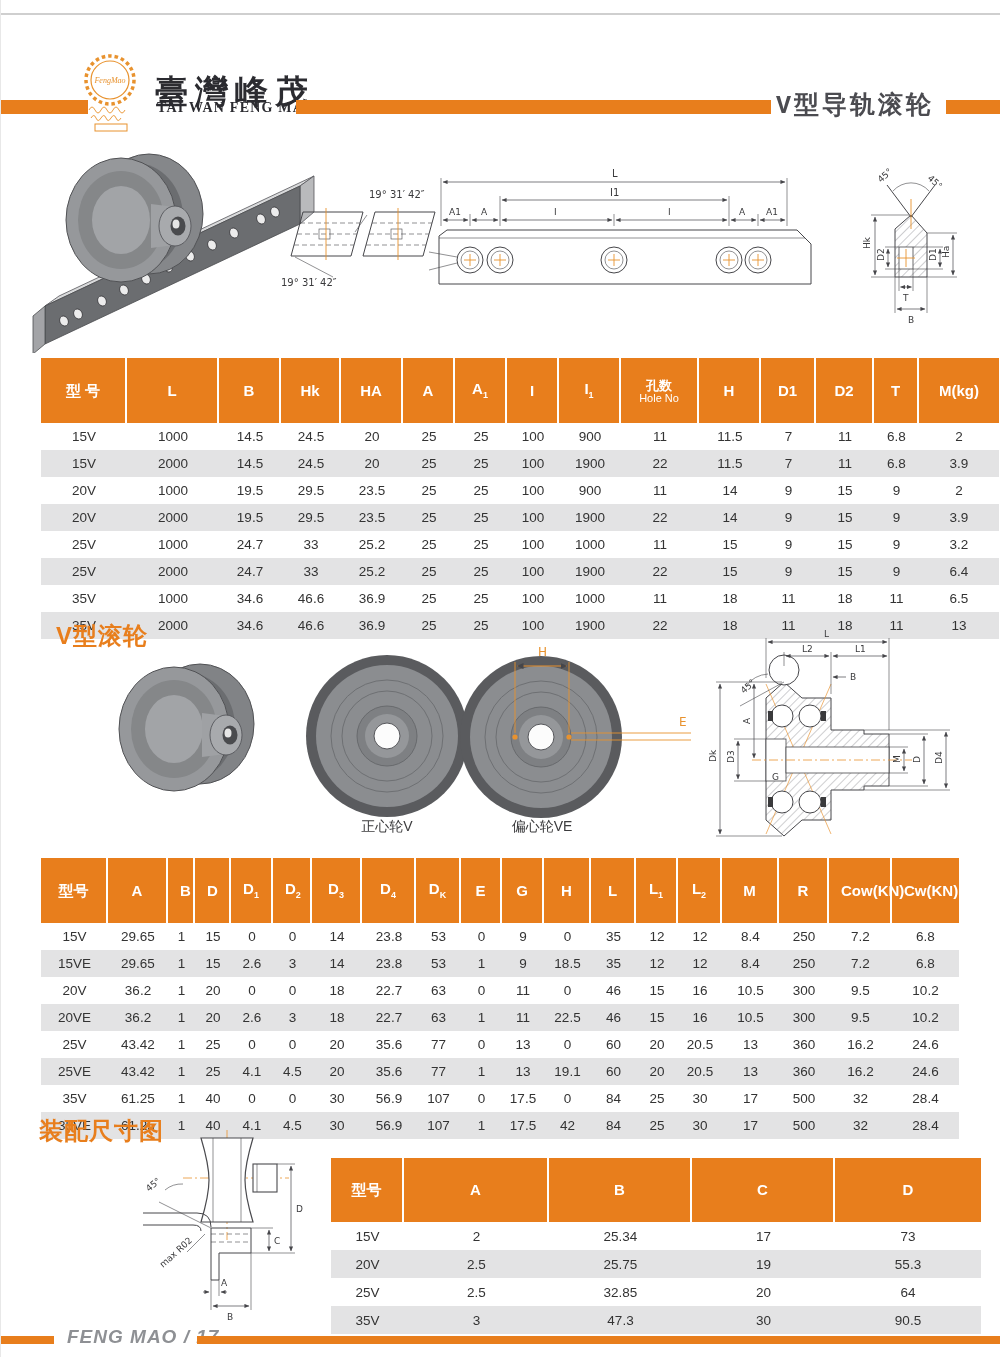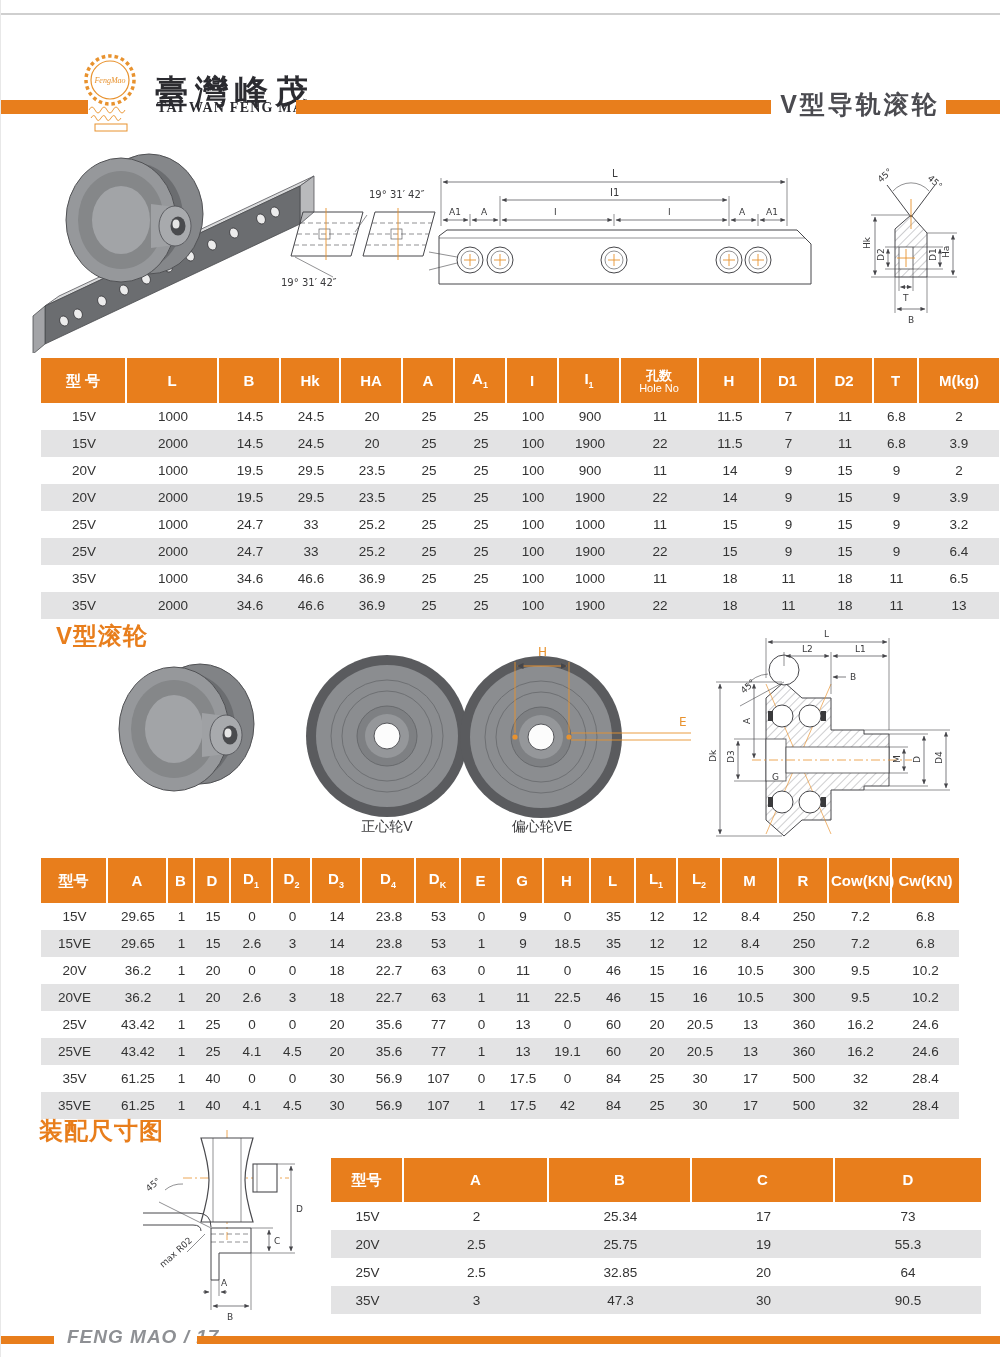--- a/index.html
+++ b/index.html
@@ -6,27 +6,27 @@
   html,body{margin:0;padding:0;background:#fff;}
   .page{position:relative;width:1000px;height:1357px;background:#fff;overflow:hidden;
         font-family:"Liberation Sans",sans-serif;border-left:1px solid #e8e8e8;border-right:1px solid #e8e8e8;}
   .abs{position:absolute;}
   .top-rule{left:0;top:13px;width:1000px;height:2px;background:#cfcfcf;}
   .obar{background:var(--accent);height:14px;}
   .company-cn{left:154px;top:70px;font-family:"Liberation Serif",serif;font-weight:bold;
               font-size:33px;letter-spacing:7px;color:#2b2b30;}
   .company-en{left:156px;top:100px;font-family:"Liberation Serif",serif;font-weight:bold;
               font-size:14px;letter-spacing:1.2px;color:#2b2b30;}
-  .page-title{left:775px;top:88px;width:168px;text-align:center;font-size:25px;font-weight:bold;
-              letter-spacing:3px;color:#4b4b50;}
+  .page-title{left:775px;top:88px;width:168px;font-size:25px;font-weight:bold;
+              letter-spacing:3px;color:#4b4b50;font-family:Liberation Mono, monospace;}
   .section-title{font-size:24px;font-weight:bold;color:var(--accent);letter-spacing:1px;}
   .fig-label{font-size:14px;color:#3b3b3d;text-align:center;}
   .spec-table{border-collapse:separate;border-spacing:0;table-layout:fixed;width:100%;}
   .spec-table th{background:var(--accent);color:#fff;font-weight:bold;font-size:15px;height:41px;
-                 border-right:2px solid #fff;vertical-align:middle;text-align:center;padding:2px;line-height:1.05;}
+                 border-right:2px solid #fff;vertical-align:middle;text-align:center;padding:12px;line-height:1.05;}
   .spec-table th:last-child{border-right:none;}
   .spec-table th sub{font-size:9px;}
   .spec-table th .h2{font-size:11px;font-weight:normal;}
   .spec-table th.two-line .h1{font-size:13px;}
   .spec-table td{text-align:center;font-size:13.5px;color:#333;height:27px;padding:0;background:#fff;}
   .spec-table tbody tr:nth-child(even) td{background:#E3E3E4;}
   #assembly-table th{height:40px;}
   #assembly-table td{height:28px;}
   .footer-text{left:66px;top:1326px;font-size:19px;font-weight:bold;font-style:italic;
                letter-spacing:1px;color:#8e9094;}

